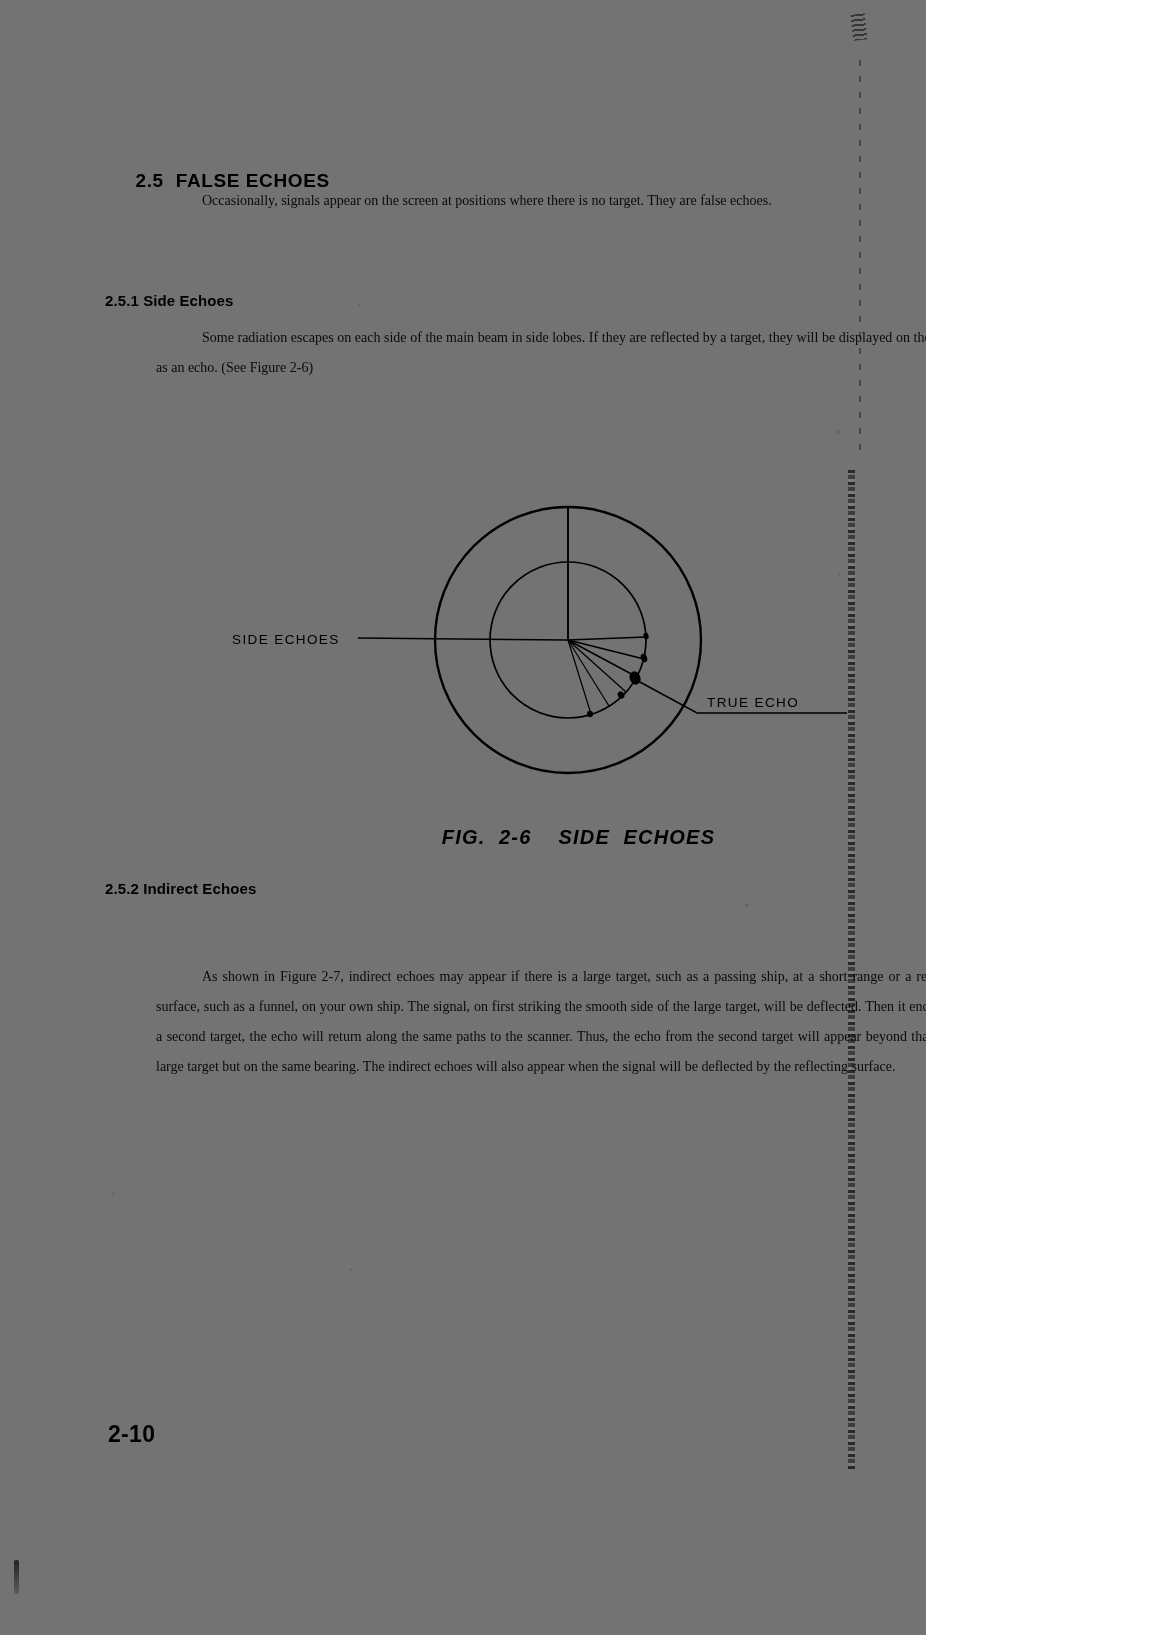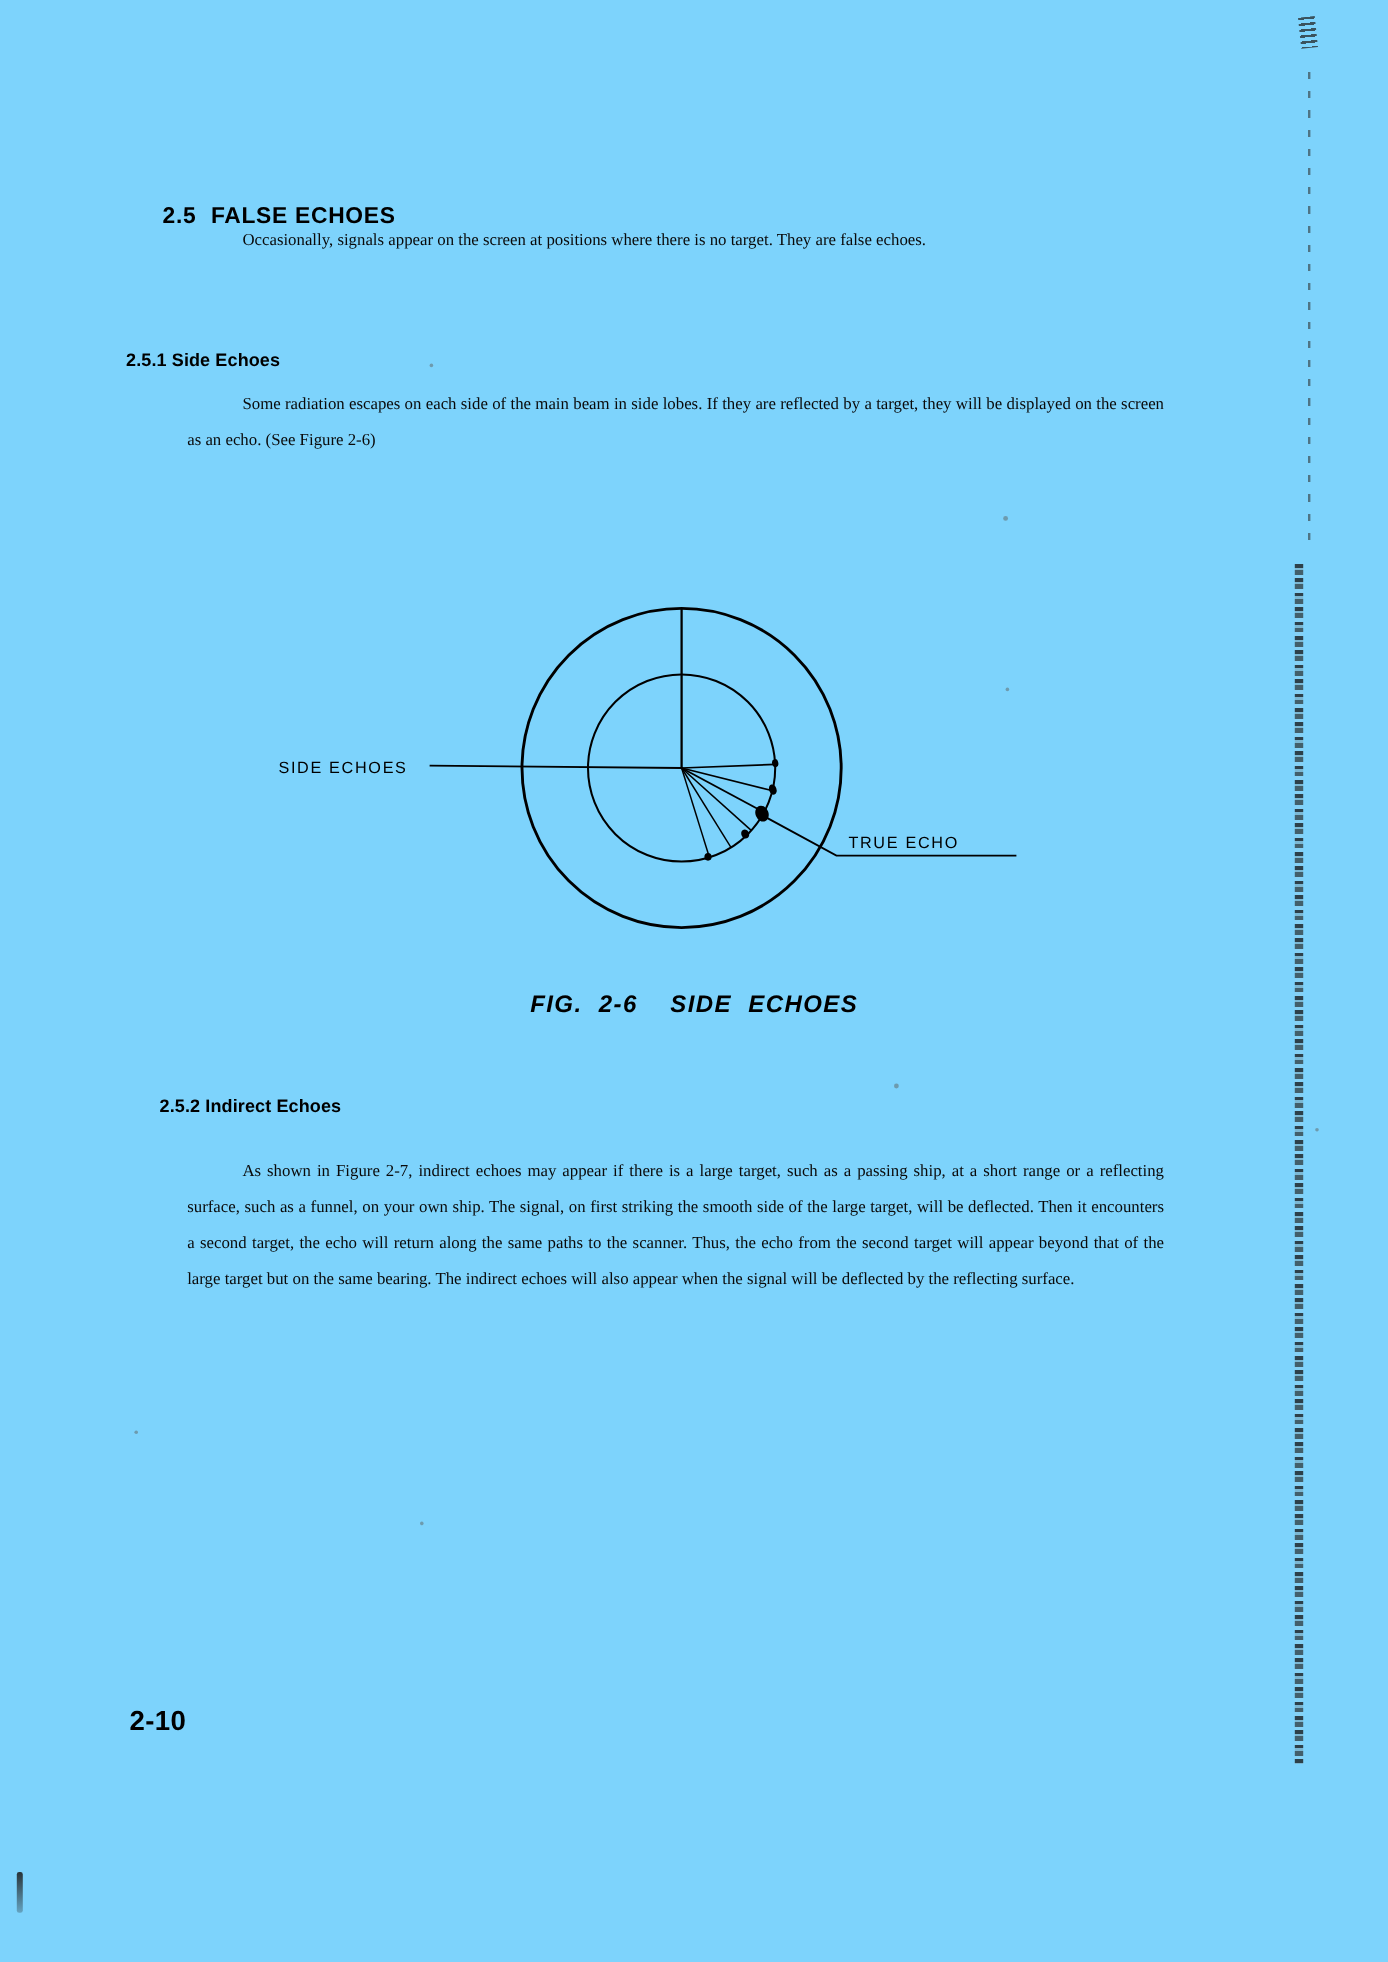--- a/index.html
+++ b/index.html
@@ -6,23 +6,23 @@
     margin: 0;
     padding: 0;
     background: #ffffff;
   }
   body {
     font-family: "Liberation Serif", "DejaVu Serif", serif;
     color: #000000;
   }
   #page {
     position: relative;
-    width: 1157px;
+    width: 926px;
     height: 1635px;
-    background: #7dd3fc;
+    background: #737373;
     overflow: hidden;
   }
 
   
   .scan-edge-band {
     position: absolute;
     top: 0;
     right: 0;
     width: 92px;
     height: 1635px;
@@ -106,21 +106,21 @@
   .subheading {
     position: absolute;
     left: 105px;
     font-family: "Liberation Sans", "DejaVu Sans", sans-serif;
     font-weight: bold;
     font-size: 15px;
     letter-spacing: 0.1px;
     white-space: pre;
   }
   #sub-251 { top: 292px; }
-  #sub-252 { top: 914px; margin-left: 28px; }
+  #sub-252 { top: 880px; }
 
   .para {
     position: absolute;
     font-size: 14px;
     line-height: 30px;
     text-align: justify;
     text-justify: inter-word;
     color: #0a0a0a;
   }
   #para-1 { left: 156px; top: 186px; width: 814px; }

